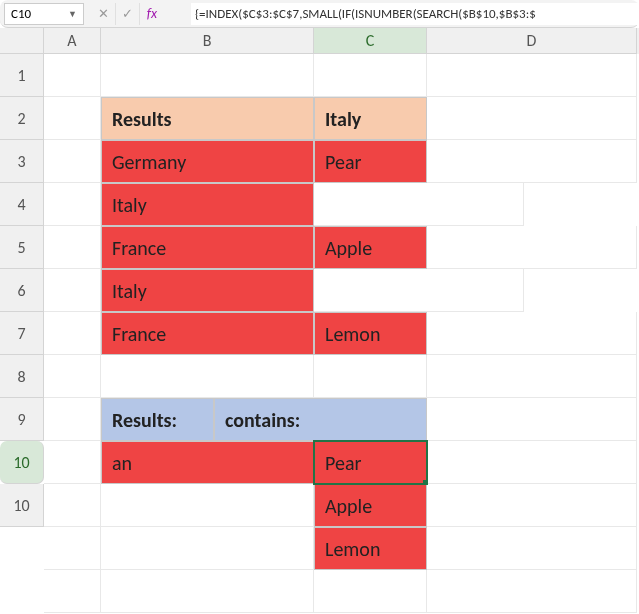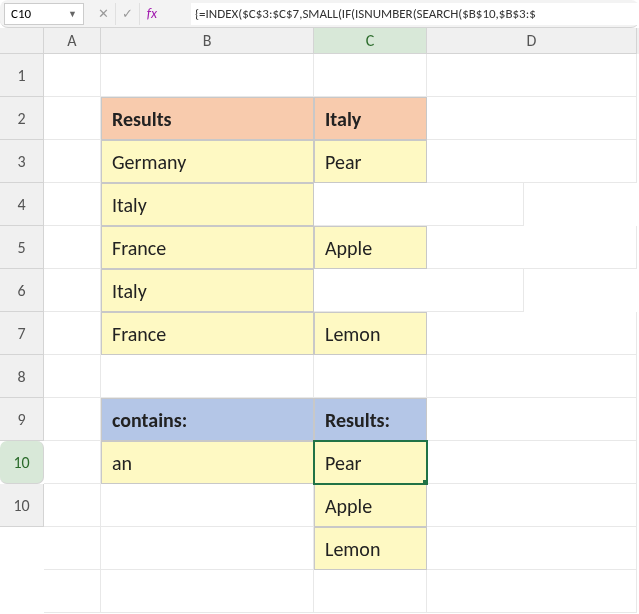--- a/index.html
+++ b/index.html
@@ -144,21 +144,21 @@
       font-size: 20px;
       color: #222;
       overflow: hidden;
     }
     .hdr1 {
       background: #F8CBAD;
       font-weight: bold;
       border: 1px solid #c8c8c8;
     }
     .data-cell {
-      background: #fef9c3;
+      background: #ef4444;
       border: 1px solid #c8c8c8;
     }
     .hdr2 {
       background: #B4C6E7;
       font-weight: bold;
       border: 1px solid #c8c8c8;
     }
     .selected {
       outline: 2px solid #217346;
       outline-offset: -1px;
@@ -267,22 +267,22 @@
 
       <div class="row">
         <div class="cell col-A"></div>
         <div class="cell col-B"></div>
         <div class="cell col-C"></div>
         <div class="cell col-D"></div>
       </div>
 
       <div class="row">
         <div class="cell col-A"></div>
+        <div class="cell col-C hdr2">Results:</div>
         <div class="cell col-B hdr2">contains:</div>
-        <div class="cell col-C hdr2">Results:</div>
         <div class="cell col-D"></div>
       </div>
 
       <div class="row">
         <div class="cell col-A"></div>
         <div class="cell col-B data-cell">an</div>
         <div class="cell col-C data-cell selected">
           <span>Pear</span>
           <div class="fill-handle"></div>
         </div>

